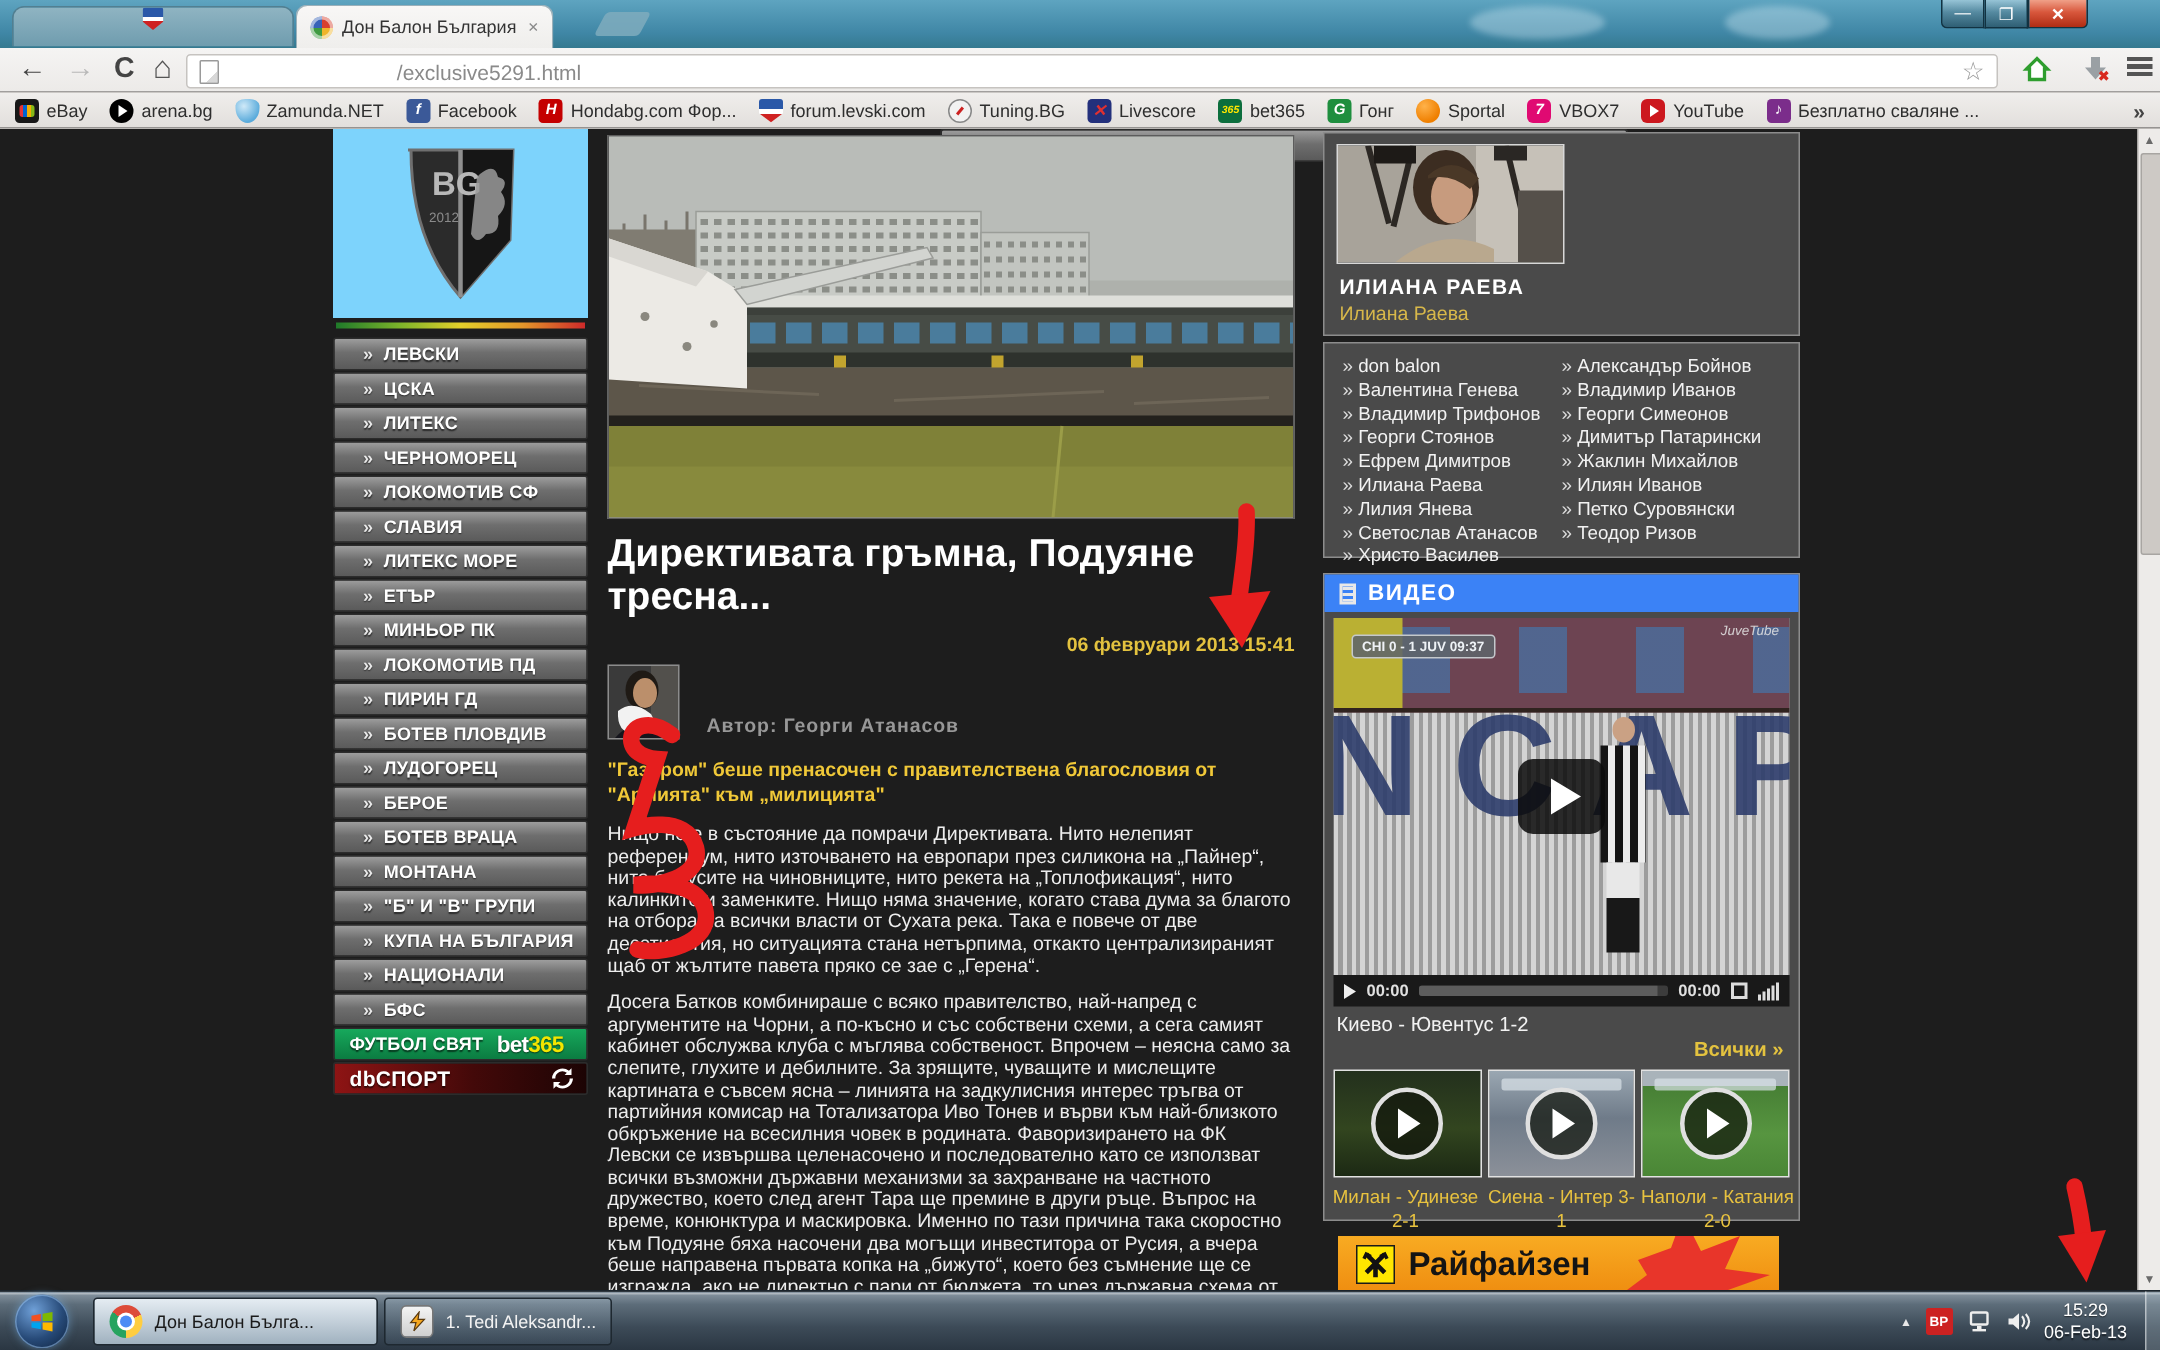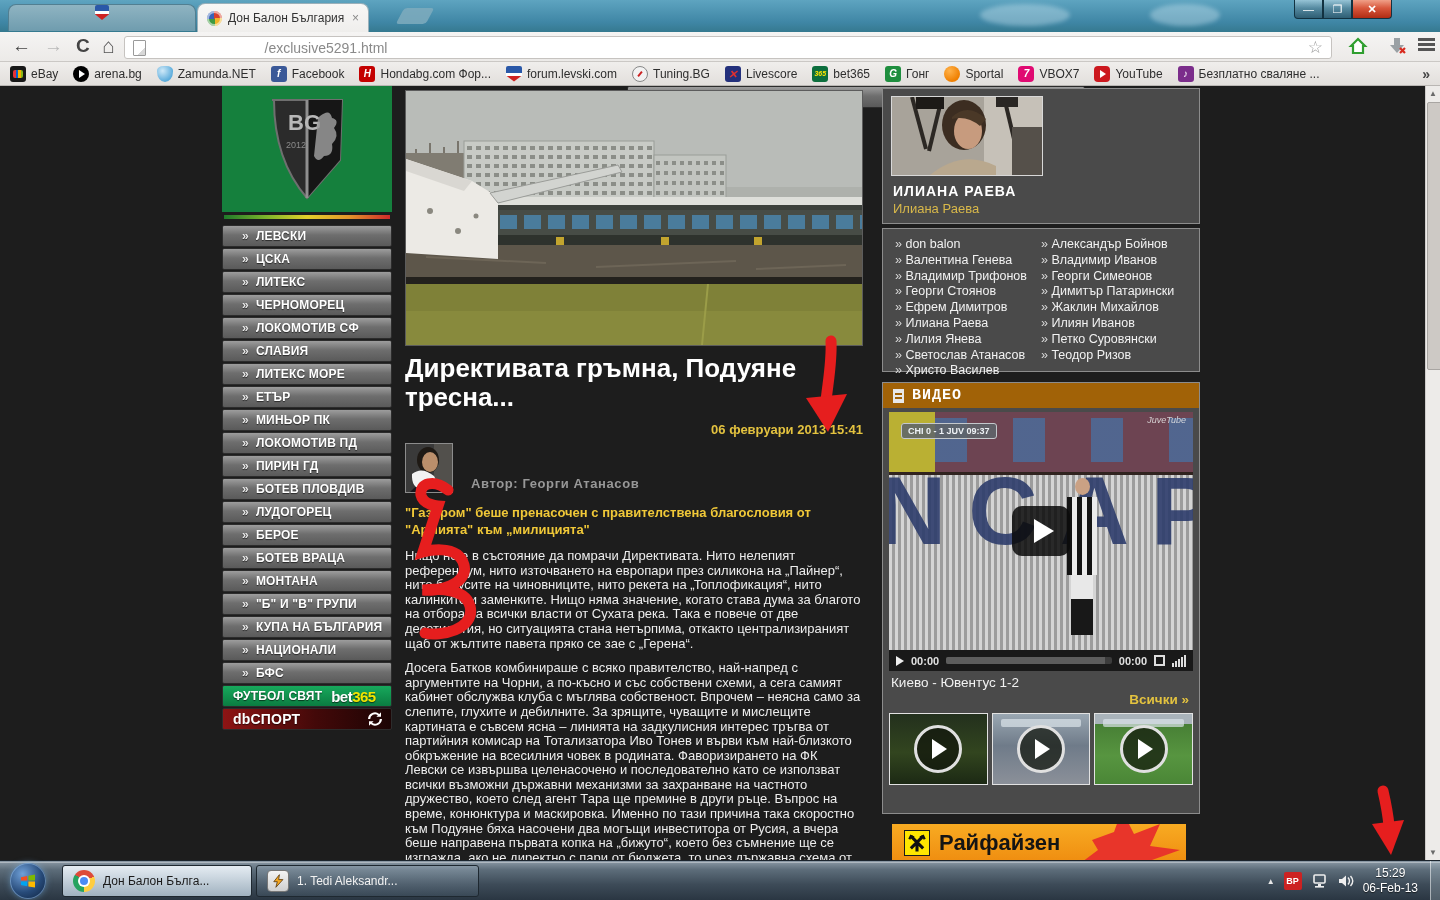--- a/index.html
+++ b/index.html
@@ -85,21 +85,21 @@
 
   
   .sb{position:absolute;right:0;top:0;width:15px;height:774px;background:#edebe9;border-left:1px solid #cfccca;box-sizing:border-box;}
   .sb .arr{position:absolute;left:0;width:100%;height:15px;color:#6a6a6a;font-size:8px;
     display:flex;align-items:center;justify-content:center;}
   .sb .thumb{position:absolute;left:1px;right:1px;top:16px;height:268px;background:#cdc9c5;
     border:1px solid #a8a5a2;border-radius:2px;}
 
   
   .snav{position:absolute;left:222px;top:0;width:170px;}
-  .logo{height:126px;background:#15803d;position:relative;overflow:hidden;}
+  .logo{height:126px;background:#7dd3fc;position:relative;overflow:hidden;}
   .stripe{height:4px;margin:3px 2px 6px 2px;
     background:linear-gradient(90deg,#1f7a2a,#7ab32a 25%,#e3cf2a 50%,#e3962a 75%,#cf2a2a);}
   .mi{position:relative;height:22px;margin-bottom:1px;border:1px solid #2c2c2c;border-radius:2px;
     background:linear-gradient(#9d9d9d,#6e6e6e 45%,#5a5a5a);display:flex;align-items:center;
     color:#fff;font-weight:bold;font-size:12px;letter-spacing:.2px;box-sizing:border-box;
     text-shadow:0 1px 1px rgba(0,0,0,.6);}
   .mi.main{padding-left:17px;}
   .mi.main::before{content:"+";position:absolute;left:-1px;top:5px;width:10px;height:10px;
     background:#3a3a3a;border:1px solid #808080;color:#cfcfcf;font-size:9px;line-height:9px;
     text-align:center;font-weight:bold;}
@@ -126,22 +126,22 @@
   .panel{position:absolute;left:0;width:318px;background:#4a4a4a;border:1px solid #8c8c8c;box-sizing:border-box;}
   .p-person{top:0;height:136px;}
   .pphoto{position:absolute;left:8px;top:7px;width:150px;height:78px;border:1px solid #d8d8d8;overflow:hidden;}
   .pname{position:absolute;left:10px;top:94px;color:#fff;font-weight:bold;font-size:14px;letter-spacing:1px;}
   .psub{position:absolute;left:10px;top:112px;color:#d8b84a;font-size:13px;}
   .p-names{top:140px;height:144px;font-size:12.5px;color:#f2f2f2;}
   .ncol{position:absolute;top:8px;line-height:15.8px;white-space:nowrap;}
   .ncol.c1{left:12px;} .ncol.c2{left:158px;}
   .ncol .nm::before{content:"» ";color:#dcdcdc;}
   .p-video{top:294px;height:432px;}
-  .vhead{height:25px;background:#a16207;display:flex;align-items:center;color:#fff;
-    font-weight:bold;font-size:15px;letter-spacing:1px;padding-left:10px;gap:8px;font-family:Liberation Mono, monospace;}
+  .vhead{height:25px;background:#3b82f6;display:flex;align-items:center;color:#fff;
+    font-weight:bold;font-size:15px;letter-spacing:1px;padding-left:10px;gap:8px;}
   .filmic{width:11px;height:14px;border:2px solid #e8e8e8;box-sizing:border-box;
     background:repeating-linear-gradient(180deg,#e8e8e8 0 2px,transparent 2px 4px);}
   .player{position:relative;margin:4px 6px 0 6px;height:238px;overflow:hidden;
     background:repeating-linear-gradient(90deg,#d4d4d4 0 3px,#9c9c9c 3px 6px);}
   .vtop{position:absolute;left:0;top:0;right:0;height:60px;background:#6d4452;
     border-bottom:3px solid #30231f;}
   .vtop::after{content:"";position:absolute;inset:6px 0 10px 0;
     background:repeating-linear-gradient(90deg,transparent 0 46px,#4a6e9e 46px 78px);opacity:.8;}
   .vyellow{position:absolute;left:0;top:0;width:46px;height:60px;background:#c8c32e;opacity:.85;}
   .ncap{position:absolute;left:-12px;top:44px;font-size:96px;font-weight:bold;color:#2e3d6c;
@@ -192,21 +192,21 @@
     background:linear-gradient(180deg,#8c9aa6,#5d6d7a 22%,#3d4b58 60%,#2a3642);
     border-top:1px solid #1b242c;box-sizing:border-box;}
   .taskbar::before{content:"";position:absolute;left:0;top:1px;width:100%;height:1px;background:rgba(255,255,255,.35);}
   .orb{position:absolute;left:10px;top:2px;width:36px;height:36px;border-radius:50%;
     background:radial-gradient(circle at 35% 30%,#6fa0d8,#274a78 55%,#0c1f3a);
     box-shadow:inset 0 0 0 1px rgba(160,200,240,.5),0 0 6px rgba(120,180,230,.5);
     display:flex;align-items:center;justify-content:center;}
   .tbtn{position:absolute;top:4px;height:32px;border-radius:3px;display:flex;align-items:center;
     gap:8px;padding:0 10px;font-size:12px;box-sizing:border-box;border:1px solid #1e2830;}
   .tbtn.active{left:62px;width:190px;background:linear-gradient(rgba(235,242,248,.95),rgba(180,198,212,.85));color:#1a1a1a;}
-  .tbtn.idle{left:256px;width:223px;background:linear-gradient(rgba(160,178,192,.45),rgba(70,88,104,.45));color:#f2f2f2;}
+  .tbtn.idle{left:256px;width:152px;background:linear-gradient(rgba(160,178,192,.45),rgba(70,88,104,.45));color:#f2f2f2;}
   .tbtn .tl{white-space:nowrap;overflow:hidden;}
   .chrome{width:22px;height:22px;border-radius:50%;flex:none;position:relative;
     background:conic-gradient(from -55deg,#dd4b39 0 120deg,#ffcd40 0 235deg,#27a35f 0 360deg);}
   .chrome::before{content:"";position:absolute;left:5px;top:5px;width:12px;height:12px;border-radius:50%;background:#fff;}
   .chrome::after{content:"";position:absolute;left:7px;top:7px;width:8px;height:8px;border-radius:50%;background:#4c8bf5;}
   .winamp{width:22px;height:22px;border-radius:4px;background:linear-gradient(#f4f4f4,#cfcfcf);
     border:1px solid #777;box-sizing:border-box;flex:none;display:flex;align-items:center;justify-content:center;}
   .tray{position:absolute;right:10px;top:0;height:40px;display:flex;align-items:center;gap:9px;color:#fff;}
   .trayup{font-size:8px;color:#e8e8e8;}
   .bp{width:18px;height:18px;background:#cc2222;border-radius:2px;color:#fff;font-size:9px;
@@ -595,20 +595,25 @@
             </div>
           <div class="thumb t2">
               <div class="strip"></div>
               <div class="pc"></div>
             </div>
           <div class="thumb t3">
               <div class="strip"></div>
               <div class="pc"></div>
             </div>
         </div>
+        <div class="tcaps">
+          <div class="tcap">Милан - Удинезе 2-1</div>
+          <div class="tcap">Сиена - Интер 3-1</div>
+          <div class="tcap">Наполи - Катания 2-0</div>
+        </div>
       </div>
 
       <div class="ad">
         <div class="rlogo">
           <svg width="20" height="20" viewBox="0 0 26 26">
             <path d="M5 4 L21 20 M21 4 L5 20 M13 12 L13 24" stroke="#111" stroke-width="4"></path>
             <path d="M3 8 L5 4 L9 6 M17 6 L21 4 L23 8" stroke="#111" stroke-width="3" fill="none"></path>
           </svg>
         </div>
         <span class="adtext">Райфайзен</span>

